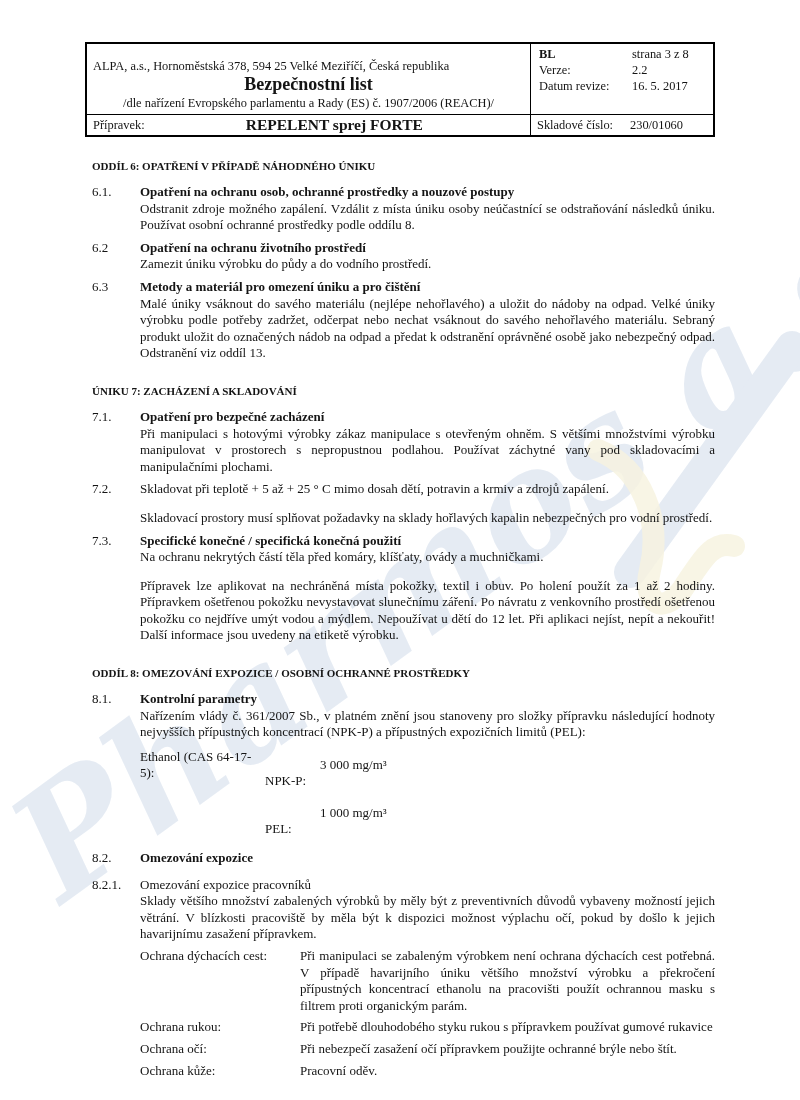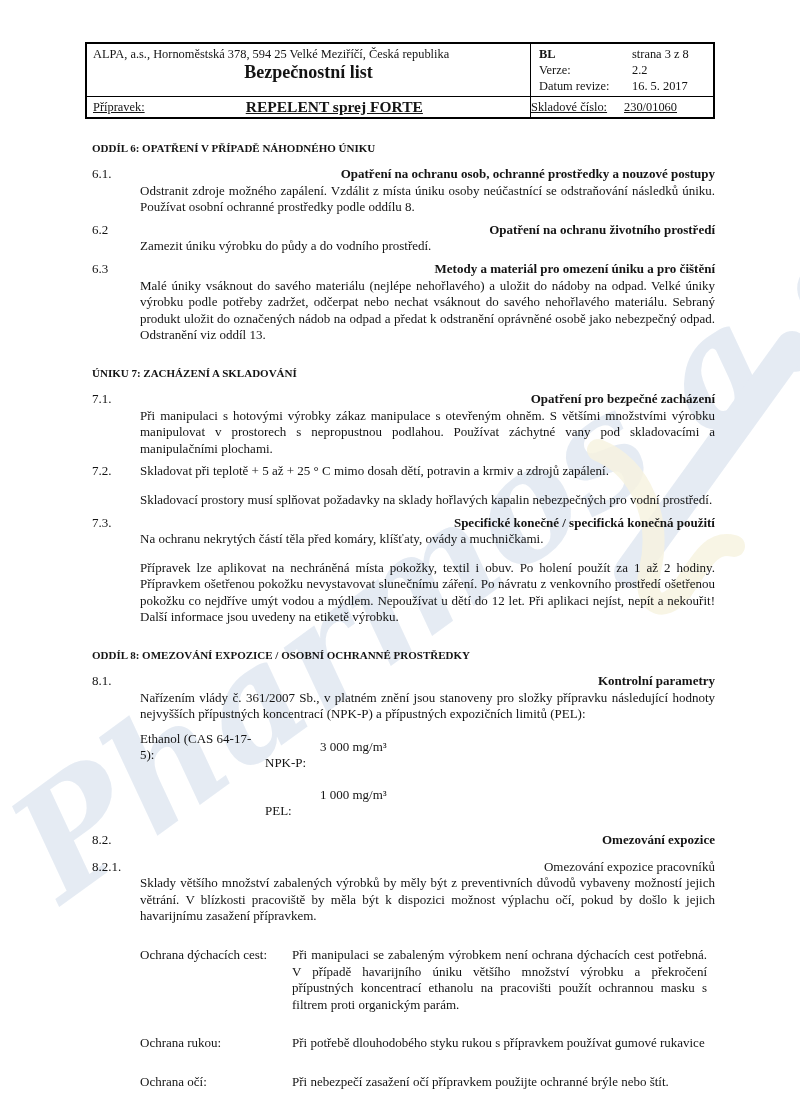--- a/index.html
+++ b/index.html
@@ -6,49 +6,49 @@
   .page{
     position:relative;width:800px;height:1100px;background:#ffffff;
     font-family:"Liberation Serif",serif;color:#141414;overflow:hidden;
   }
   .wm{position:absolute;inset:0;z-index:0;pointer-events:none;}
   .content{position:relative;z-index:1;padding:0 85px;}
 
   
   .hdr{margin-top:42px;border:2px solid #000;display:grid;grid-template-columns:443px 1fr;font-size:12.4px;line-height:16px;}
   .hdr .tr,.hdr .br{border-left:1.5px solid #000;}
-  .hdr .bl,.hdr .br{border-top:1.5px solid #000;text-decoration:underline;}
-  .hdr .tl{padding:2px 6px 3px;}
+  .hdr .bl,.hdr .br{border-top:1.5px solid #000;}
+  .hdr .tl{padding:14px 6px 3px;}
   .hdr-company{text-align:left;}
   .hdr-title{text-align:center;font-weight:bold;font-size:18px;line-height:21px;}
   .hdr-sub{text-align:center;}
   .hdr .tr{padding:2px 8px;}
   .kv{display:flex;}
   .kv .k{width:93px;flex:none;}
   .kv .k.b{font-weight:bold;}
   .hdr .bl{padding:2px 6px;display:flex;align-items:center;}
   .prod-name{flex:1;text-align:center;font-weight:bold;font-size:15.5px;}
-  .hdr .br{padding:2px 0;display:flex;align-items:center;}
+  .hdr .br{padding:2px 6px;display:flex;align-items:center;}
 
   
   .sec-title{font-weight:bold;font-size:11px;line-height:20px;margin:19px 0 8px 7px;}
   .item{display:flex;margin-top:6px;font-size:13px;line-height:16.6px;}
   .item .num{width:48px;flex:none;padding-left:7px;}
   .item .bod{flex:1;min-width:0;}
-  .item .hd{font-weight:bold;text-align:right;}
+  .item .hd{font-weight:bold;}
   .item .hd.it{font-weight:normal;}
   .item p{margin:0;text-align:justify;}
   .item p + p{margin-top:12px;}
 
   .limit-row{display:flex;align-items:center;}
   .limit-row .l-sub{width:125px;flex:none;}
   .limit-row .l-key{width:55px;flex:none;margin-top:32px;}
   .limit-row .l-val{flex:1;}
 
-  .prot-row{display:flex;margin-top:22px;}
+  .prot-row{display:flex;margin-top:5px;justify-content:space-between;}
   .prot-row .p-lab{width:152px;flex:none;}
   .prot-row .p-val{width:415px;flex:none;text-align:justify;}
   .mt2{margin-top:3px;}
 </style>
 </head>
 <body>
 
 <div class="page">
 
   <div class="wm">
@@ -60,20 +60,21 @@
       </g>
     </svg>
   </div>
 
   <div class="content">
 
     <div class="hdr">
       <div class="tl">
         <div class="hdr-company">ALPA, a.s., Hornoměstská 378, 594 25  Velké Meziříčí, Česká republika</div>
         <div class="hdr-title">Bezpečnostní list</div>
+        <div class="hdr-sub">/dle nařízení Evropského parlamentu a Rady (ES) č. 1907/2006 (REACH)/</div>
       </div>
       <div class="tr">
         <div class="kv">
           <span class="k b">BL</span>
           <span>strana 3 z 8</span>
         </div>
         <div class="kv">
           <span class="k">Verze:</span>
           <span>2.2</span>
         </div>

